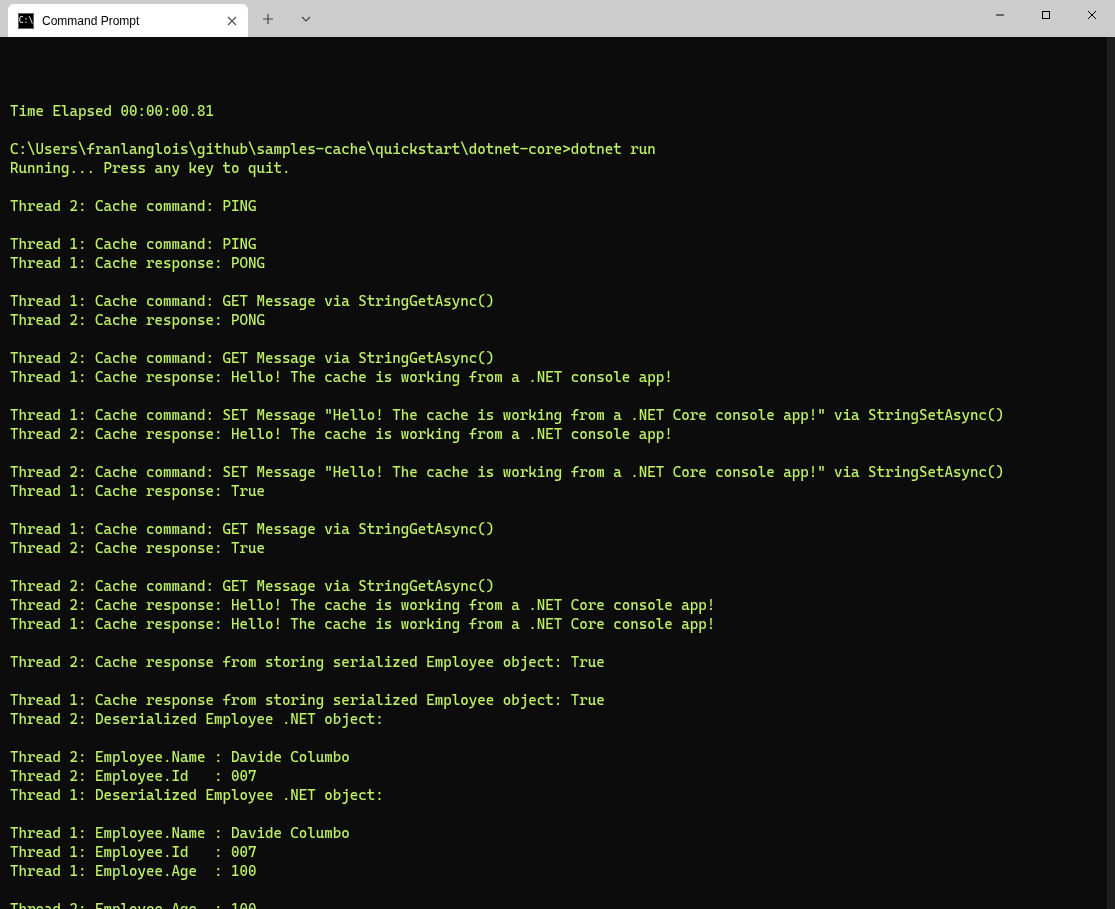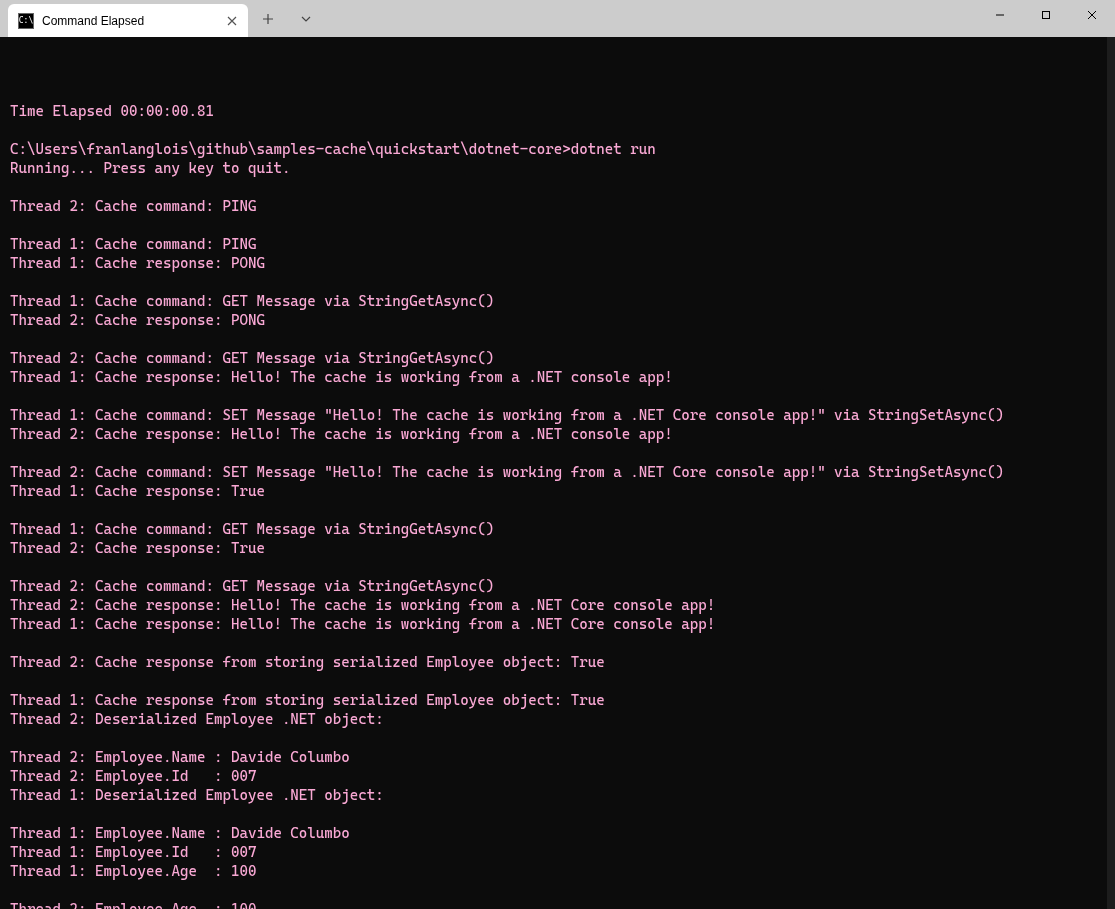--- a/index.html
+++ b/index.html
@@ -86,21 +86,21 @@
       width: 46px;
       height: 30px;
       display: flex;
       align-items: center;
       justify-content: center;
       cursor: pointer;
     }
     .terminal {
       flex: 1;
       background: #0c0c0c;
-      color: #f9a8d4;
+      color: #bef264;
       font-family: "Cascadia Mono", "Consolas", monospace;
       font-size: 14.5px;
       line-height: 19px;
       padding: 8px 10px;
       white-space: pre;
       overflow: hidden;
       position: relative;
     }
     .scrollbar {
       position: absolute;
@@ -112,21 +112,21 @@
     }
     .line { display: block; min-height: 19px; }
     svg { display: block; }
   </style>
 </head>
 <body>
 
 <div class="titlebar">
   <div class="tab">
     <span class="tab-icon">C:\</span>
-    <span>Command Elapsed</span>
+    <span>Command Prompt</span>
     <span class="tab-close">
       <svg width="10" height="10" viewBox="0 0 10 10">
           <path d="M1 1 L9 9 M9 1 L1 9" stroke="#555" stroke-width="1.2" fill="none"></path>
         </svg>
     </span>
   </div>
   <div class="tab-controls">
     <span class="tab-add">
       <svg width="12" height="12" viewBox="0 0 12 12">
           <path d="M6 1 V11 M1 6 H11" stroke="#444" stroke-width="1.2" fill="none"></path>

